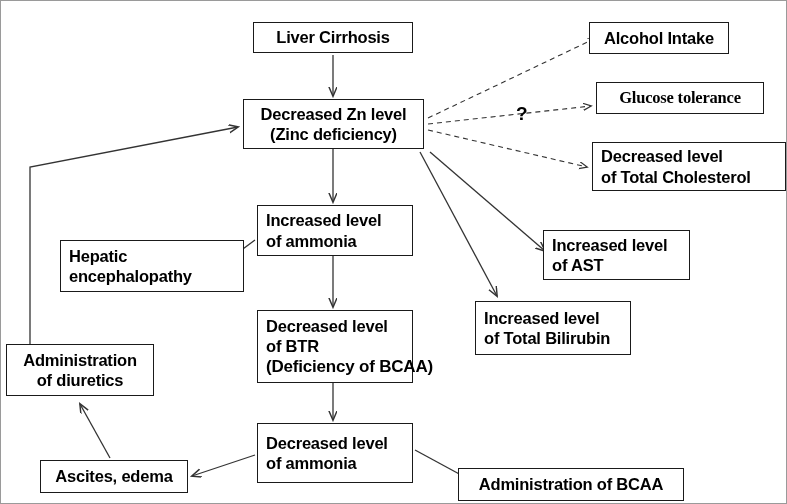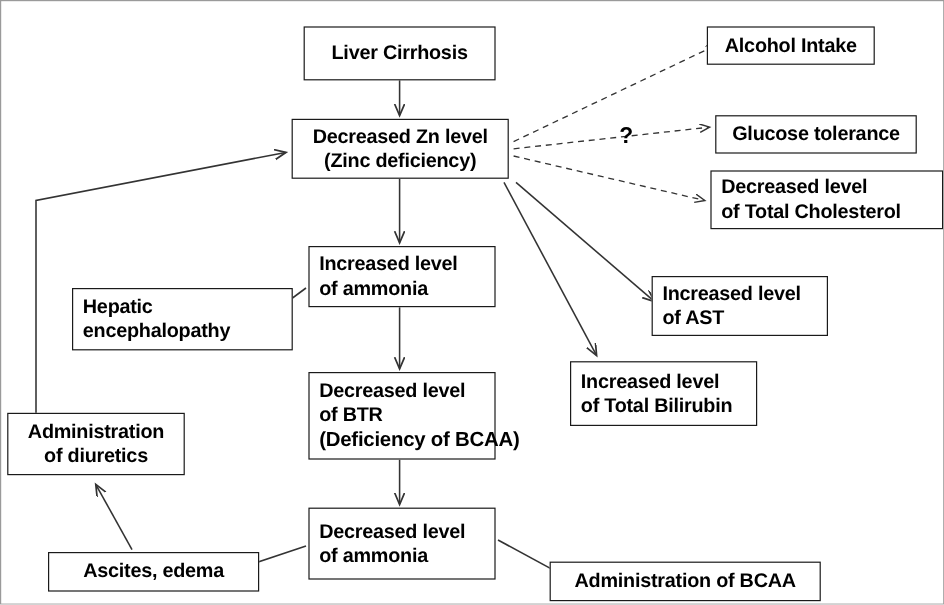--- a/index.html
+++ b/index.html
@@ -91,31 +91,31 @@
         <path d="M 333,256 L 333,307" fill="none" stroke="#333333" stroke-width="1.3" marker-end="url(#arw)"></path>
         <path d="M 333,383 L 333,420" fill="none" stroke="#333333" stroke-width="1.3" marker-end="url(#arw)"></path>
         <path d="M 255,455 L 192,476" fill="none" stroke="#333333" stroke-width="1.3" marker-end="url(#arw)"></path>
         <path d="M 415,450 L 474,482" fill="none" stroke="#333333" stroke-width="1.3" marker-end="url(#arw)"></path>
         <path d="M 110,458 L 80,404" fill="none" stroke="#333333" stroke-width="1.3" marker-end="url(#arw)"></path>
         <path d="M 30,346 L 30,167 L 238,127" fill="none" stroke="#333333" stroke-width="1.3" marker-end="url(#arw)"></path>
       </g>
   </svg>
 
   <div id="node-layer">
-      <div class="node center" style="left: 253px; top: 22px; width: 160px; height: 45px;">
+      <div class="node center" style="left: 253px; top: 22px; width: 160px; height: 31px;">
         <span class="ln">Liver Cirrhosis</span>
       </div>
       <div class="node" style="left: 243px; top: 99px; width: 181px; height: 50px; align-items: center;">
         <span class="ln">Decreased Zn level</span>
         <span class="ln">(Zinc deficiency)</span>
       </div>
       <div class="node center" style="left: 589px; top: 22px; width: 140px; height: 32px;">
         <span class="ln">Alcohol Intake</span>
       </div>
-      <div class="node center" style="left: 596px; top: 96px; width: 168px; height: 32px;">
+      <div class="node center" style="left: 596px; top: 82px; width: 168px; height: 32px; font-family: Liberation Serif, serif;">
         <span class="ln">Glucose tolerance</span>
       </div>
       <div class="node" style="left: 592px; top: 142px; width: 194px; height: 49px;">
         <span class="ln">Decreased level</span>
         <span class="ln">of Total Cholesterol</span>
       </div>
       <div class="node" style="left: 543px; top: 230px; width: 147px; height: 50px;">
         <span class="ln">Increased level</span>
         <span class="ln">of AST</span>
       </div>
@@ -137,21 +137,21 @@
         <span class="ln sub">(Deficiency of BCAA)</span>
       </div>
       <div class="node" style="left: 6px; top: 344px; width: 148px; height: 52px; align-items: center;">
         <span class="ln">Administration</span>
         <span class="ln">of diuretics</span>
       </div>
       <div class="node" style="left: 257px; top: 423px; width: 156px; height: 60px;">
         <span class="ln">Decreased level</span>
         <span class="ln">of ammonia</span>
       </div>
-      <div class="node center" style="left: 40px; top: 460px; width: 176px; height: 33px; text-align: right;">
+      <div class="node center" style="left: 40px; top: 460px; width: 148px; height: 33px; text-align: right;">
         <span class="ln">Ascites, edema</span>
       </div>
       <div class="node center" style="left: 458px; top: 468px; width: 226px; height: 33px;">
         <span class="ln">Administration of BCAA</span>
       </div>
     </div>
 
   <div class="qmark" style="left: 516px; top: 103px;">?</div>
 
   <div class="frame"></div>

